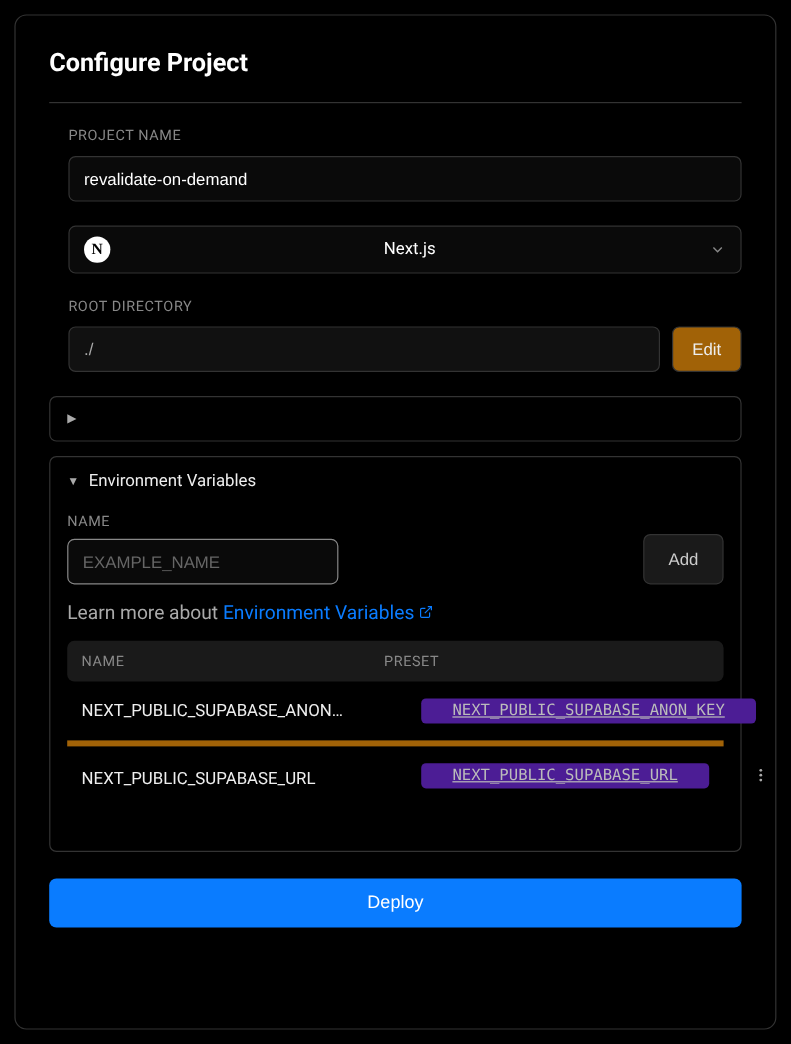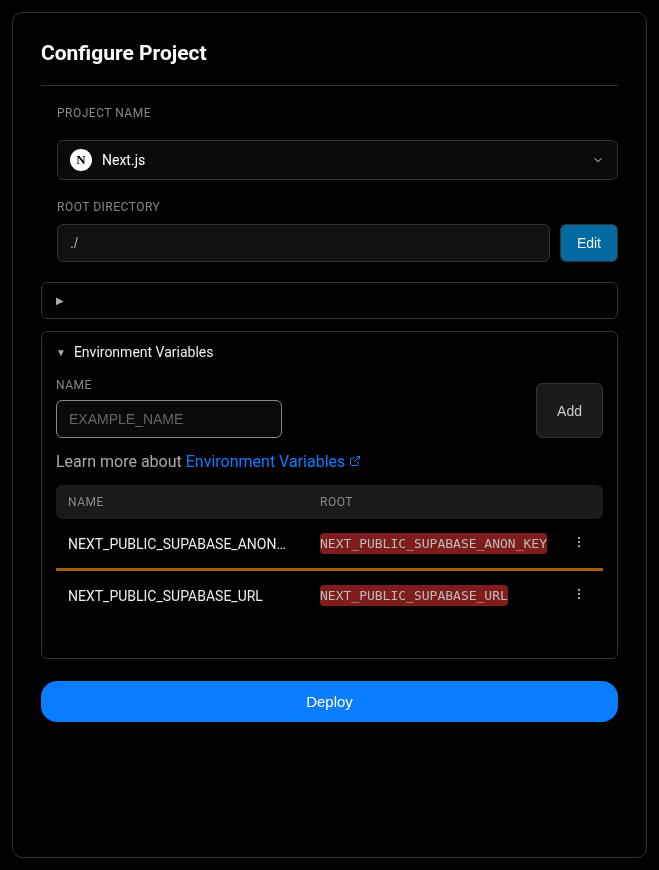--- a/index.html
+++ b/index.html
@@ -84,34 +84,35 @@
       align-items: center;
       justify-content: center;
       font-weight: 700;
       font-size: 13px;
       font-family: Georgia, serif;
     }
     .select-value {
       flex: 1;
       font-size: 14px;
       color: #fff;
+      text-align: center;
     }
     .chevron {
       color: #888;
     }
     .root-dir-row {
       display: flex;
       gap: 10px;
       align-items: stretch;
     }
     .root-dir-row .text-input {
       flex: 1;
     }
     .btn-secondary {
-      background: #0369a1;
+      background: #a16207;
       border: 1px solid #333;
       border-radius: 6px;
       color: #eee;
       padding: 0 16px;
       font-size: 14px;
       cursor: pointer;
     }
     .accordion {
       border: 1px solid #333;
       border-radius: 6px;
@@ -146,21 +147,21 @@
       margin-bottom: 8px;
     }
     .btn-add {
       background: #1a1a1a;
       border: 1px solid #333;
       border-radius: 6px;
       color: #ccc;
       padding: 10px 20px;
       font-size: 14px;
       cursor: pointer;
-      height: 55px;
+      height: 42px;
     }
     .learn-more {
       font-size: 16px;
       color: #aaa;
       margin-bottom: 14px;
     }
     .learn-more a {
       color: #0a7cff;
       text-decoration: none;
     }
@@ -180,23 +181,25 @@
       flex: 0 0 252px;
     }
     .env-table-header .col-value {
       flex: 1;
     }
     .env-row {
       display: flex;
       align-items: center;
       padding: 14px 12px;
       font-size: 14px;
+      gap: 31px;
     }
     .env-row + .env-row {
-      border-top: 3px solid #a16207;
+      border-top: 5px solid #a16207;
+      align-items: flex-end;
     }
     .env-row .col-name {
       flex: 0 0 252px;
       color: #eee;
       overflow: hidden;
       text-overflow: ellipsis;
       white-space: nowrap;
       padding-right: 10px;
     }
     .env-row .col-value {
@@ -204,53 +207,55 @@
     }
     .env-row .col-actions {
       flex: 0 0 24px;
       text-align: center;
       color: #aaa;
       cursor: pointer;
       font-size: 16px;
       letter-spacing: -1px;
     }
     .value-chip {
-      background: #7f1d1d;
+      background: #4c1d95;
       color: #bbb;
       font-family: ui-monospace, SFMono-Regular, Menlo, Consolas, monospace;
       font-size: 13px;
-      padding: 3px 0;
+      padding: 3px 26px;
       border-radius: 4px;
       display: inline-block;
+      text-decoration: underline;
     }
     .deploy-btn {
       width: 100%;
       background: #0a7cff;
       border: none;
-      border-radius: 16px;
+      border-radius: 6px;
       color: #fff;
       font-size: 15px;
       font-weight: 500;
       padding: 12px;
       cursor: pointer;
       margin-top: 10px;
     }
     .env-table {
       margin-bottom: 20px;
     }
   </style>
 </head>
 <body>
 
 <div class="panel">
   <h1 class="title">Configure Project</h1>
   <hr class="divider">
 
   <div class="section">
     <div class="field-label">PROJECT NAME</div>
+    <input type="text" class="text-input" value="revalidate-on-demand" style="">
   </div>
 
   <div class="section">
     <div class="select-wrap">
       <div class="framework-icon">N</div>
       <div class="select-value">Next.js</div>
       <svg class="chevron" width="14" height="14" viewBox="0 0 24 24" fill="none" stroke="currentColor" stroke-width="2">
           <polyline points="6 9 12 15 18 9"></polyline>
         </svg>
     </div>
@@ -290,21 +295,21 @@
         <span>Learn more about </span><a href="#"><span>Environment Variables</span> <svg class="ext-icon" width="12" height="12" viewBox="0 0 24 24" fill="none" stroke="currentColor" stroke-width="2">
               <path d="M18 13v6a2 2 0 0 1-2 2H5a2 2 0 0 1-2-2V8a2 2 0 0 1 2-2h6"></path>
               <polyline points="15 3 21 3 21 9"></polyline>
               <line x1="10" y1="14" x2="21" y2="3"></line>
             </svg></a>
       </div>
 
       <div class="env-table">
         <div class="env-table-header">
           <div class="col-name">NAME</div>
-          <div class="col-value">ROOT</div>
+          <div class="col-value">PRESET</div>
         </div>
 
         <div class="env-row">
           <div class="col-name">NEXT_PUBLIC_SUPABASE_ANON…</div>
           <div class="col-value"><span class="value-chip">NEXT_PUBLIC_SUPABASE_ANON_KEY</span></div>
           <div class="col-actions">
             <svg width="14" height="14" viewBox="0 0 24 24" fill="currentColor">
                 <circle cx="12" cy="5" r="2"></circle>
                 <circle cx="12" cy="12" r="2"></circle>
                 <circle cx="12" cy="19" r="2"></circle>

